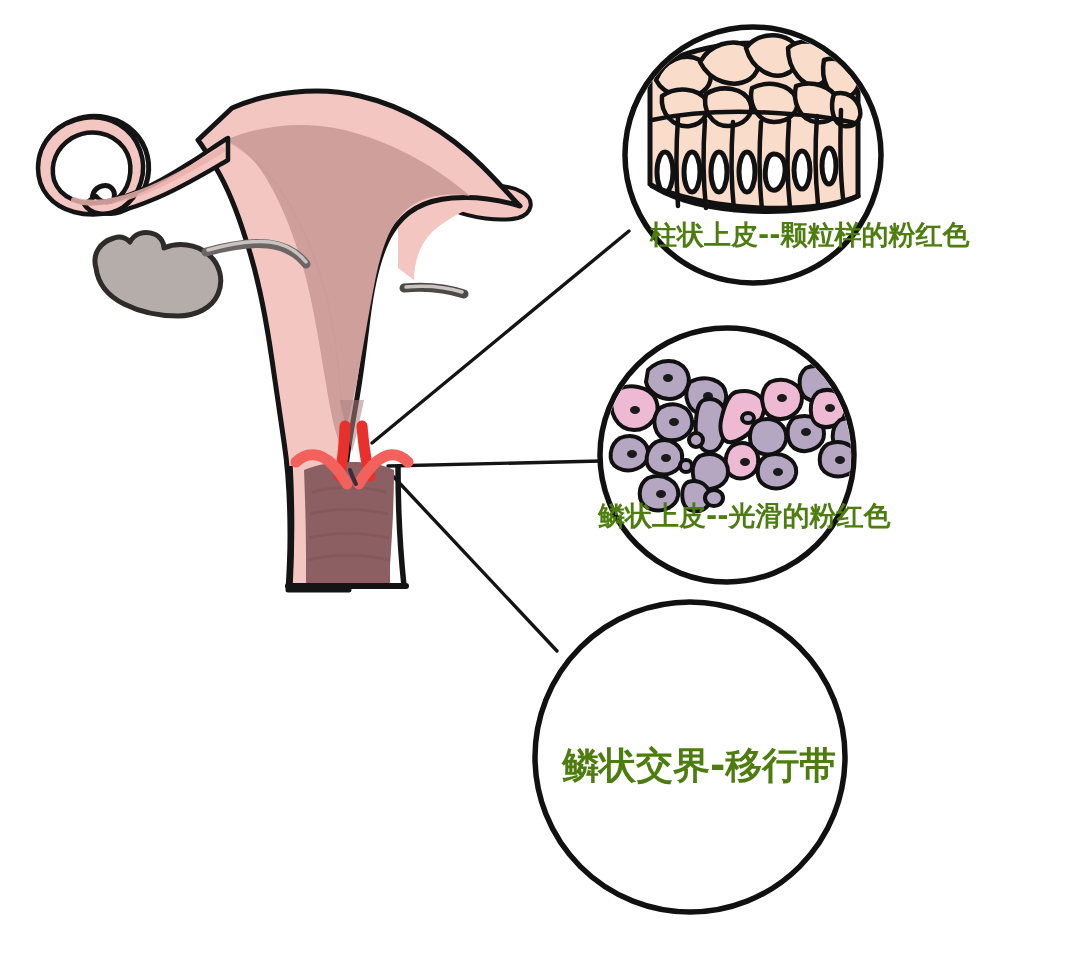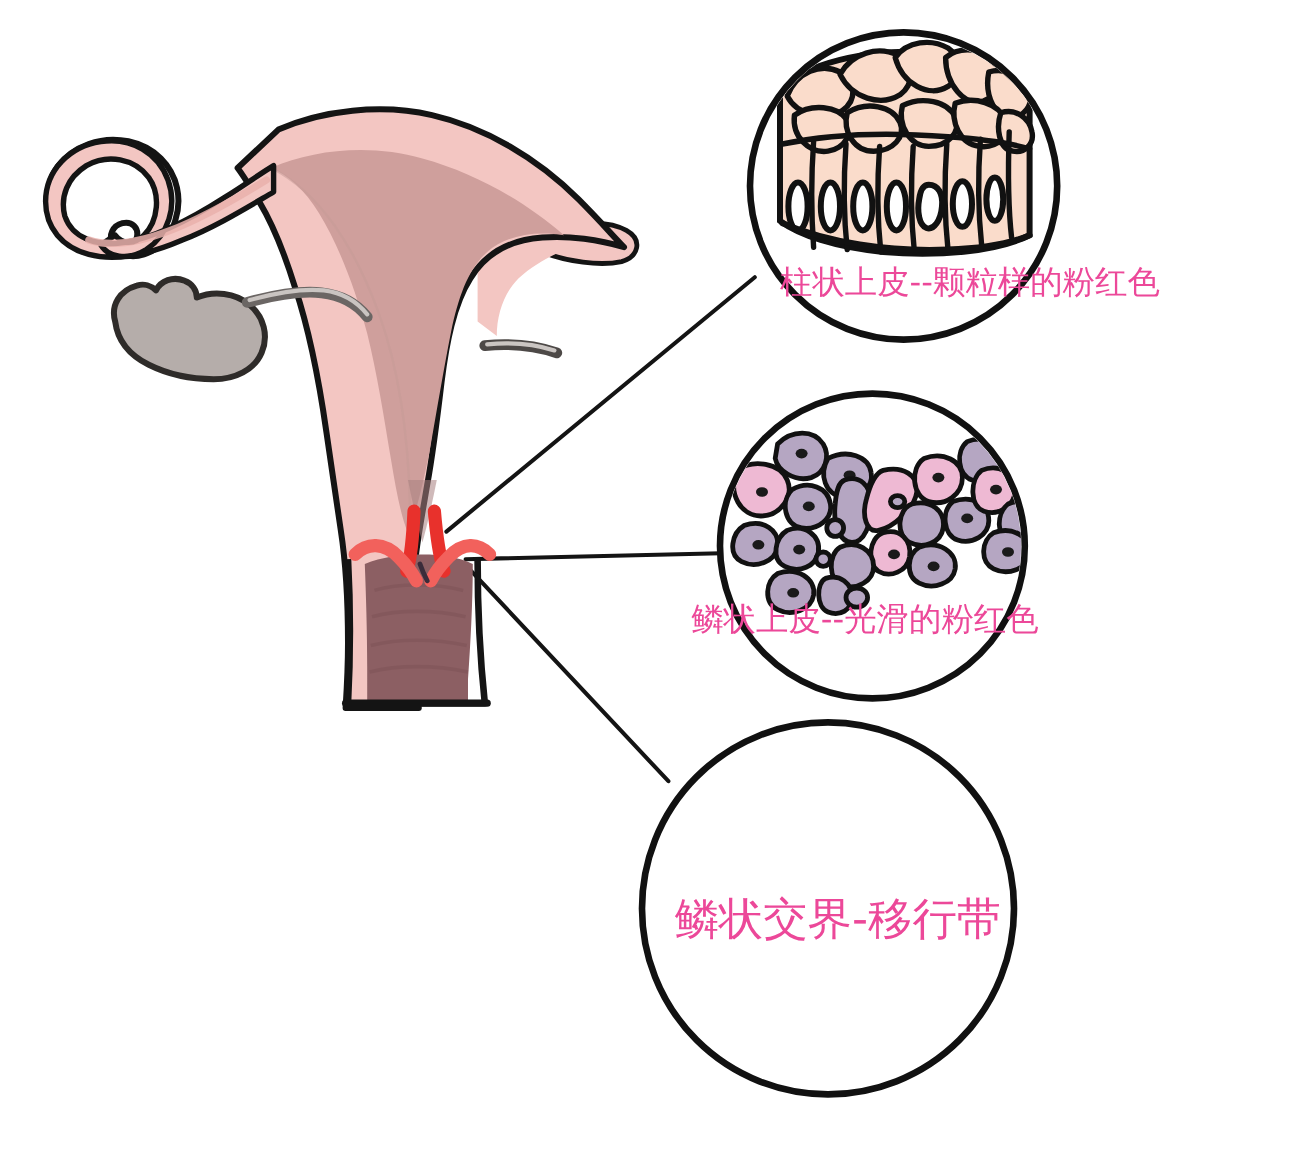--- a/index.html
+++ b/index.html
@@ -22,32 +22,32 @@
   #figure {
     position: absolute;
     left: 0;
     top: 0;
     width: 1080px;
     height: 961px;
   }
   .callout-label {
     position: absolute;
     font-family: "DejaVu Sans", "Liberation Sans", sans-serif;
-    font-weight: 400;
-    color: #ec4899;
+    font-weight: 700;
+    color: #4d7c0f;
     white-space: nowrap;
     letter-spacing: 0px;
   }
   #label-columnar {
     left: 650px;
     top: 217px;
     font-size: 27px;
   }
   #label-squamous {
-    left: 576px;
+    left: 598px;
     top: 498px;
     font-size: 27px;
   }
   #label-junction {
     left: 562px;
     top: 741px;
     font-size: 37px;
   }
 </style>
 </head>

